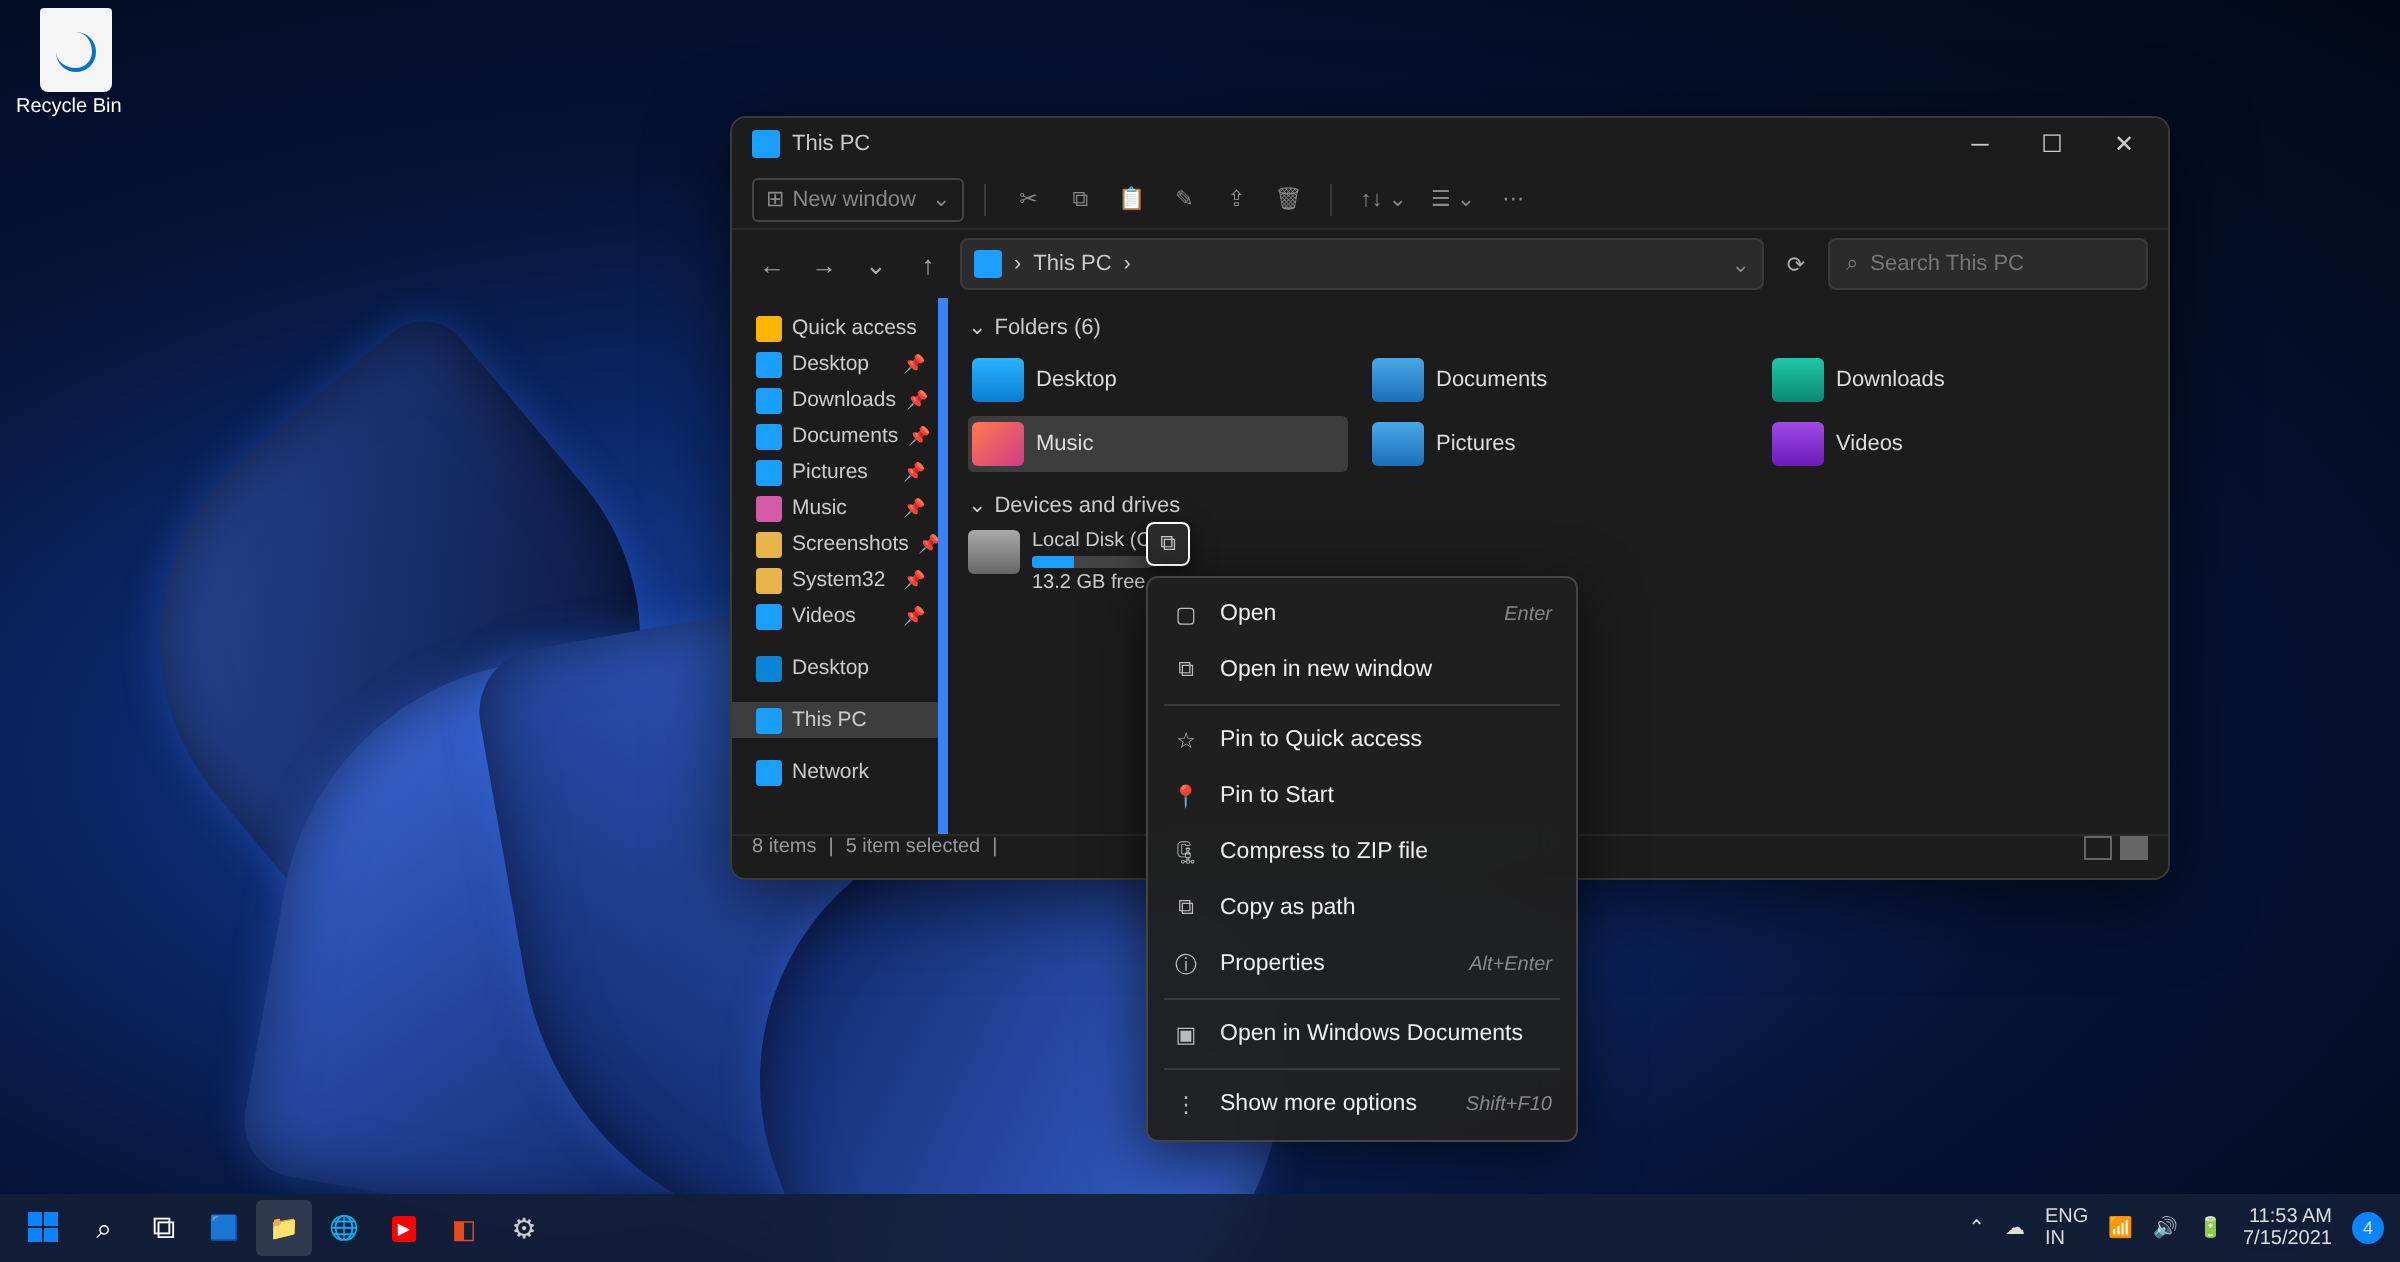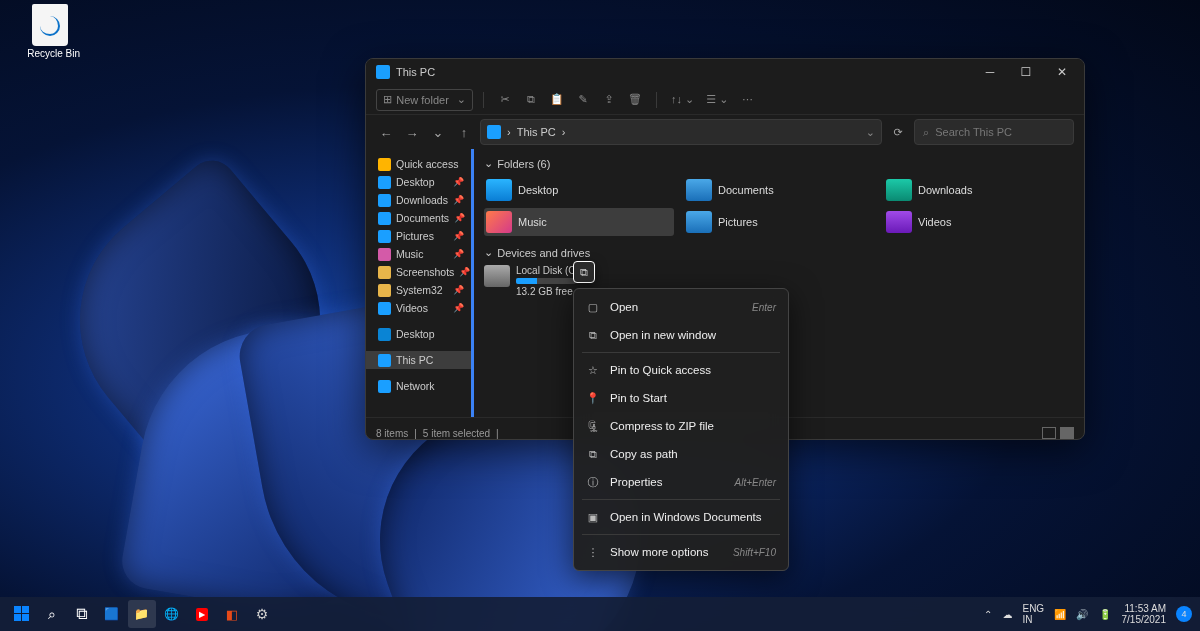--- a/index.html
+++ b/index.html
@@ -4,21 +4,21 @@
 <style>
 * { margin: 0; padding: 0; box-sizing: border-box; font-family: 'Segoe UI', sans-serif; }
 body { width: 1200px; height: 631px; overflow: hidden; background: radial-gradient(ellipse at 35% 60%, #1a4bb0 0%, #0d2a6e 30%, #051336 55%, #020818 100%); position: relative; color: #fff; }
 .wallpaper-flower { position: absolute; left: 0; top: 0; width: 100%; height: 100%; pointer-events: none; }
 .petal { position: absolute; border-radius: 50% 10% 50% 10%; background: linear-gradient(135deg, #3d6de0, #0a1f5a); box-shadow: inset 0 0 30px rgba(0,0,0,.5), 0 0 20px rgba(60,120,255,.3); }
 .p1 { width: 280px; height: 280px; left: 140px; top: 330px; transform: rotate(10deg); }
 .p2 { width: 320px; height: 320px; left: 260px; top: 300px; transform: rotate(80deg); }
 .p3 { width: 260px; height: 260px; left: 380px; top: 410px; transform: rotate(160deg); }
 .p4 { width: 240px; height: 240px; left: 80px; top: 200px; transform: rotate(-40deg); background: linear-gradient(135deg, #2a4a9e, #061336); }
 
-.desktop-icon { position: absolute; left: 8px; top: 4px; width: 60px; text-align: right; font-size: 10px; color: #fff; margin-left: 12px; }
+.desktop-icon { position: absolute; left: 8px; top: 4px; width: 60px; text-align: left; font-size: 10px; color: #fff; }
 .desktop-icon .bin { width: 36px; height: 42px; margin: 0 auto 2px; background: #f5f5f5; border-radius: 2px 2px 4px 4px; position: relative; }
 .desktop-icon .bin::before { content: ''; position: absolute; top: 12px; left: 50%; transform: translateX(-50%); width: 18px; height: 18px; border: 2px solid #0b72c9; border-top: none; border-left: none; border-radius: 50%; }
 
 .window { position: absolute; left: 365px; top: 58px; width: 720px; height: 382px; background: #1c1c1c; border: 1px solid #3a3a3a; border-radius: 8px; display: flex; flex-direction: column; overflow: hidden; box-shadow: 0 10px 40px rgba(0,0,0,.6); }
 .titlebar { height: 26px; display: flex; align-items: center; padding: 0 4px 0 10px; font-size: 11px; color: #ccc; background: #1c1c1c; }
 .titlebar .ti { width: 14px; height: 14px; background: #1a9fff; margin-right: 6px; border-radius: 2px; }
 .winbtns { margin-left: auto; display: flex; }
 .winbtn { width: 36px; height: 26px; display: flex; align-items: center; justify-content: center; font-size: 12px; color: #ccc; }
 
 .toolbar { height: 30px; display: flex; align-items: center; padding: 0 10px; gap: 4px; background: #1c1c1c; border-bottom: 1px solid #2a2a2a; }
@@ -27,21 +27,21 @@
 .tdiv { width: 1px; height: 16px; background: #3a3a3a; margin: 0 6px; }
 
 .navrow { height: 34px; display: flex; align-items: center; padding: 0 10px; gap: 6px; background: #1c1c1c; }
 .navbtn { width: 20px; height: 20px; display: flex; align-items: center; justify-content: center; color: #aaa; font-size: 13px; }
 .addrbar { flex: 1; height: 26px; background: #2b2b2b; border: 1px solid #3a3a3a; border-radius: 4px; display: flex; align-items: center; padding: 0 6px; font-size: 11px; color: #ccc; gap: 6px; }
 .addrbar .pc { width: 14px; height: 14px; background: #1a9fff; border-radius: 2px; }
 .refresh { width: 20px; color: #aaa; font-size: 11px; text-align: center; }
 .searchbar { width: 160px; height: 26px; background: #2b2b2b; border: 1px solid #3a3a3a; border-radius: 4px; display: flex; align-items: center; padding: 0 8px; font-size: 11px; color: #777; gap: 6px; }
 
 .body { flex: 1; display: flex; overflow: hidden; }
-.sidebar { width: 108px; background: #1c1c1c; border-right: 3px solid #3b82f6; padding: 6px 0; font-size: 10.5px; overflow: hidden; }
+.sidebar { width: 108px; background: #1c1c1c; border-right: 5px solid #3b82f6; padding: 6px 0; font-size: 10.5px; overflow: hidden; }
 .sb-item { height: 18px; display: flex; align-items: center; padding: 0 6px 0 12px; gap: 5px; color: #ccc; white-space: nowrap; }
 .sb-item.sel { background: #3d3d3d; }
 .sb-item .ic { width: 13px; height: 13px; border-radius: 2px; flex-shrink: 0; }
 .pin { margin-left: auto; color: #666; font-size: 9px; }
 .sb-sep { height: 8px; }
 
 .content { flex: 1; background: #1c1c1c; padding: 4px 10px; overflow: hidden; position: relative; }
 .section-h { font-size: 11px; color: #ccc; margin: 4px 0 6px; display: flex; align-items: center; gap: 4px; }
 .fgrid { display: grid; grid-template-columns: repeat(3, 1fr); gap: 4px 10px; margin-bottom: 10px; }
 .fitem { display: flex; align-items: center; gap: 6px; font-size: 11px; color: #ddd; height: 28px; padding: 2px; }
@@ -52,21 +52,21 @@
 .fic.music { background: linear-gradient(135deg,#ff7a4a,#d43a8a); }
 .fic.pics { background: linear-gradient(#4aa8e8,#1a6fb8); }
 .fic.vids { background: linear-gradient(#a04ae8,#6a1ab8); }
 
 .drive { display: flex; gap: 6px; margin-top: 4px; }
 .drive .dic { width: 26px; height: 22px; background: linear-gradient(#aaa,#666); border-radius: 3px; }
 .drive .dinfo { font-size: 10px; color: #ccc; }
 .drive .bar { width: 60px; height: 6px; background: #444; border-radius: 2px; margin: 2px 0; overflow: hidden; }
 .drive .bar .fill { width: 35%; height: 100%; background: #1a9fff; }
 
-.statusbar { height: 22px; border-top: 1px solid #2a2a2a; display: flex; align-items: flex-end; padding: 0 10px; font-size: 10px; color: #999; gap: 6px; }
+.statusbar { height: 22px; border-top: 1px solid #2a2a2a; display: flex; align-items: flex-start; padding: 0 10px; font-size: 10px; color: #999; gap: 6px; }
 .statusbar .right { margin-left: auto; display: flex; gap: 4px; }
 .statusbar .vb { width: 14px; height: 12px; border: 1px solid #666; }
 
 .action-bar { position: absolute; left: 573px; top: 261px; width: 22px; height: 22px; background: #2b2b2b; border: 1.5px solid #fff; border-radius: 4px; display: flex; align-items: center; justify-content: center; color: #ccc; font-size: 11px; box-shadow: 0 4px 12px rgba(0,0,0,.5); }
 
 .ctx { position: absolute; left: 573px; top: 288px; width: 216px; background: rgba(32,32,32,.97); border: 1px solid #444; border-radius: 6px; padding: 4px 0; box-shadow: 0 8px 30px rgba(0,0,0,.6); font-size: 11.5px; backdrop-filter: blur(10px); }
 .ctx-item { height: 28px; display: flex; align-items: center; padding: 0 12px; gap: 10px; color: #eee; }
 .ctx-item .ci { width: 14px; height: 14px; display: flex; align-items: center; justify-content: center; font-size: 11px; color: #bbb; flex-shrink: 0; }
 .ctx-item .sc { margin-left: auto; font-size: 10px; color: #888; font-style: italic; }
 .ctx-sep { height: 1px; background: #3a3a3a; margin: 3px 8px; }
@@ -102,21 +102,21 @@
     <div class="winbtns">
       <div class="winbtn">─</div>
       <div class="winbtn">☐</div>
       <div class="winbtn">✕</div>
     </div>
   </div>
 
   <div class="toolbar">
     <div class="tbtn new">
       <span>⊞</span>
-      <span>New folder</span>
+      <span>New window</span>
       <span style="margin-left:4px">⌄</span>
     </div>
     <div class="tdiv"></div>
     <div class="tbtn" title="cut">✂</div>
     <div class="tbtn">⧉</div>
     <div class="tbtn">📋</div>
     <div class="tbtn">✎</div>
     <div class="tbtn">⇪</div>
     <div class="tbtn">🗑</div>
     <div class="tdiv"></div>

